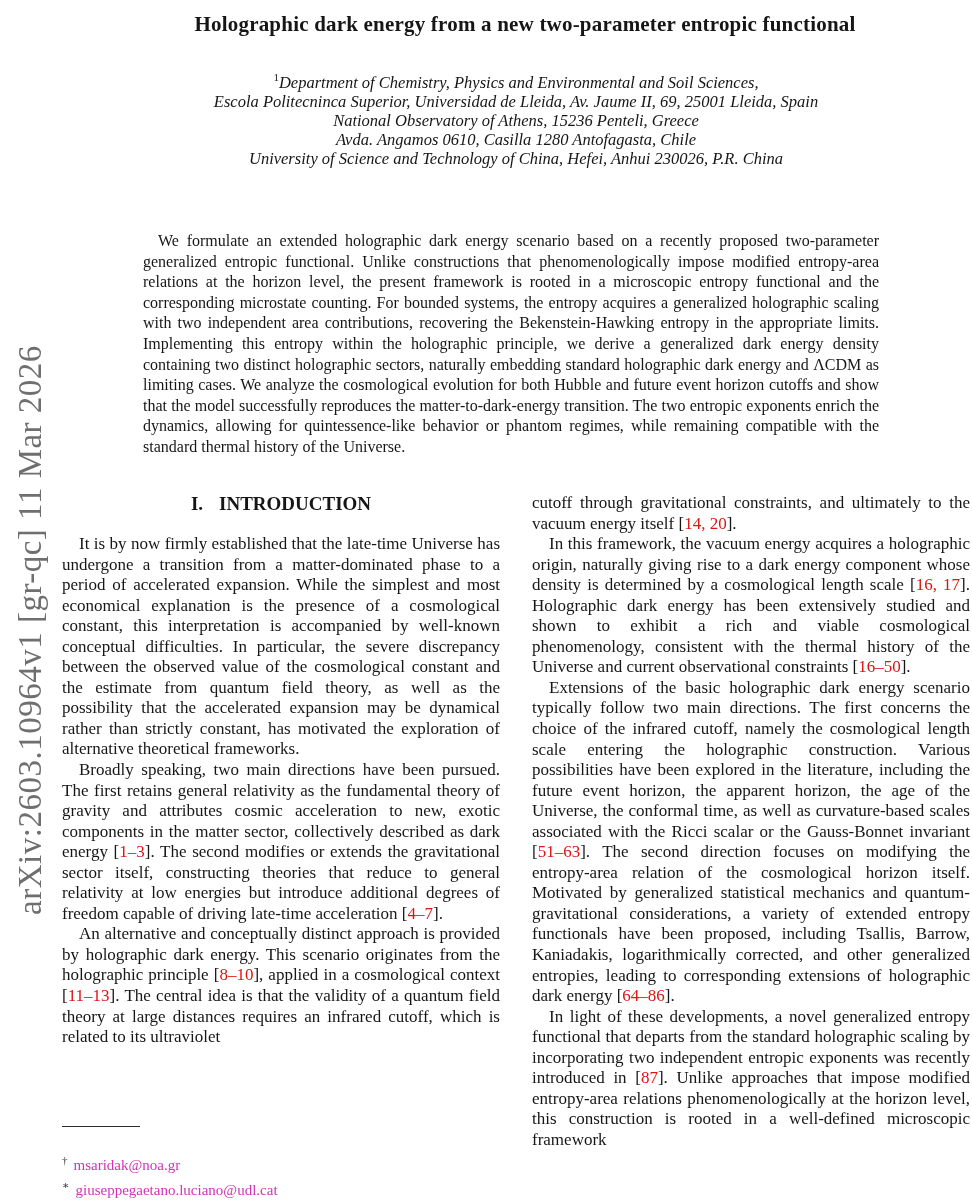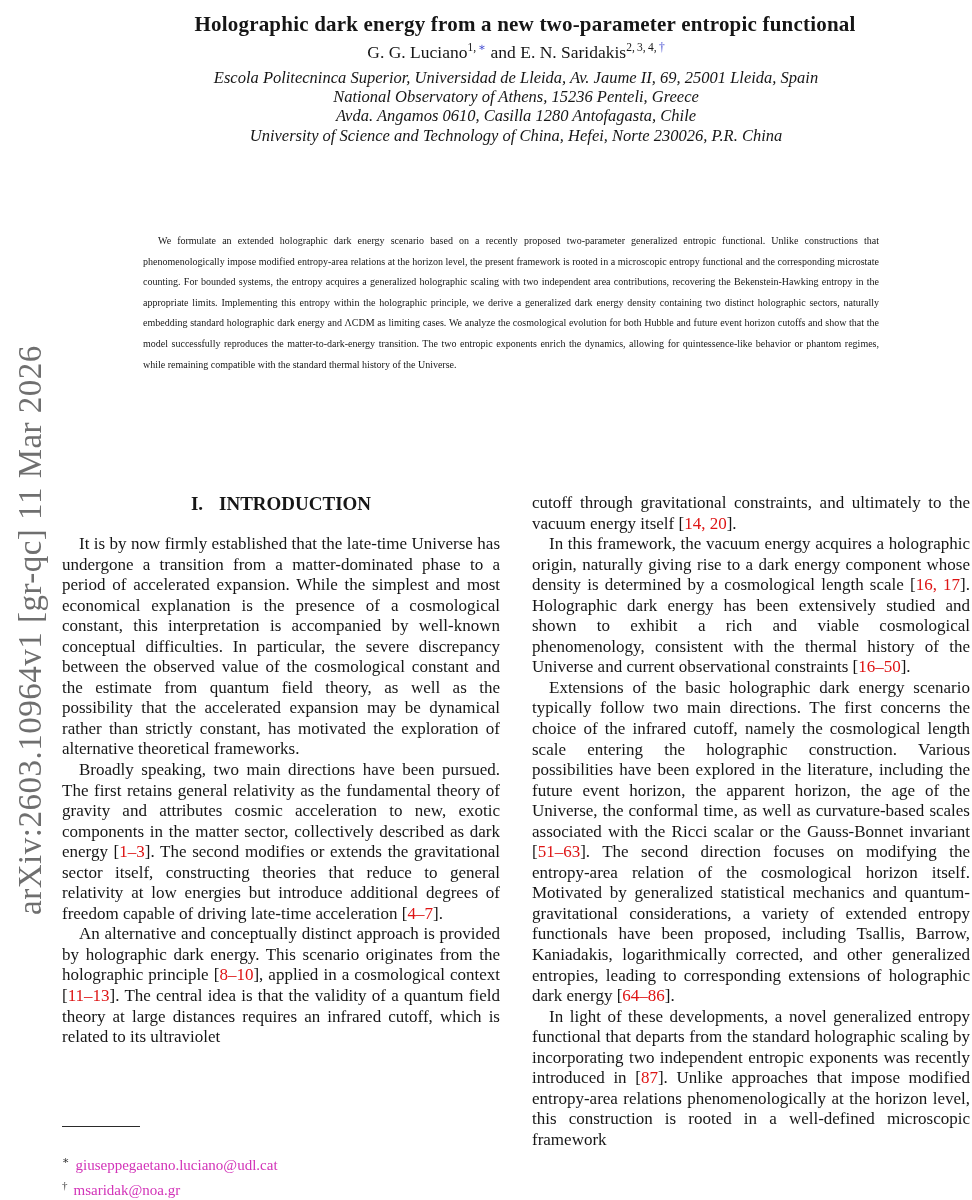--- a/index.html
+++ b/index.html
@@ -25,21 +25,21 @@
   }
   .authors sup { font-size:11.5px; }
   .link-blue { color:var(--link,#3c45cf); }
   .affiliations {
     position:absolute; left:62px; top:68px; width:908px;
     text-align:center; font-style:italic; font-size:16.5px; line-height:19.2px;
   }
   .affil-line sup { font-size:11px; font-style:normal; }
   .abstract {
     position:absolute; left:143px; top:231px; width:736px;
-    text-align:justify; font-size:10px; line-height:20.6px; text-indent:15px;
+    text-align:justify; font-size:16px; line-height:20.6px; text-indent:15px;
   }
   .col {
     position:absolute; top:493px; width:438px;
     text-align:justify; font-size:17px; line-height:20.55px;
   }
   .col-left  { left:62px;  }
   .col-right { left:532px; height:707px; overflow:hidden; }
   .col p { margin:0; }
   .indent { text-indent:17px; }
   .section-heading {
@@ -60,28 +60,27 @@
 </style>
 </head>
 <body>
 
 <div class="page">
 
   <div class="arxiv-stamp">arXiv:2603.10964v1  [gr-qc]  11 Mar 2026</div>
 
   <h1 class="title">Holographic dark energy from a new two-parameter entropic functional</h1>
 
-  <div class="authors"><span>G. G. Luciano</span><sup><span>1, </span><span class="link-blue">∗</span></sup><span> and </span><span>E. N. Saridakis</span><sup><span>2, 3, 4, </span><span class="link-blue">†</span></sup>
-  </div>
 
   <div class="affiliations">
+    <div class="affil-line"><sup>1</sup><span>Department of Chemistry, Physics and Environmental and Soil Sciences,</span></div>
     <div class="affil-line"><span>Escola Politecninca Superior, Universidad de Lleida, Av. Jaume II, 69, 25001 Lleida, Spain</span></div>
     <div class="affil-line"><span>National Observatory of Athens, 15236 Penteli, Greece</span></div>
     <div class="affil-line"><span>Avda. Angamos 0610, Casilla 1280 Antofagasta, Chile</span></div>
-    <div class="affil-line"><span>University of Science and Technology of China, Hefei, Norte 230026, P.R. China</span></div>
+    <div class="affil-line"><span>University of Science and Technology of China, Hefei, Anhui 230026, P.R. China</span></div>
   </div>
 
   <div class="abstract rich">We formulate an extended holographic dark energy scenario based on a recently proposed two-parameter generalized entropic functional. Unlike constructions that phenomenologically impose modified entropy-area relations at the horizon level, the present framework is rooted in a microscopic entropy functional and the corresponding microstate counting. For bounded systems, the entropy acquires a generalized holographic scaling with two independent area contributions, recovering the Bekenstein-Hawking entropy in the appropriate limits. Implementing this entropy within the holographic principle, we derive a generalized dark energy density containing two distinct holographic sectors, naturally embedding standard holographic dark energy and ΛCDM as limiting cases. We analyze the cosmological evolution for both Hubble and future event horizon cutoffs and show that the model successfully reproduces the matter-to-dark-energy transition. The two entropic exponents enrich the dynamics, allowing for quintessence-like behavior or phantom regimes, while remaining compatible with the standard thermal history of the Universe.</div>
 
   <div class="col col-left">
     <div class="section-heading">
       <span class="sec-num">I.</span><span>INTRODUCTION</span>
     </div>
     <p class="rich indent">It is by now firmly established that the late-time Universe has undergone a transition from a matter-dominated phase to a period of accelerated expansion. While the simplest and most economical explanation is the presence of a cosmological constant, this interpretation is accompanied by well-known conceptual difficulties. In particular, the severe discrepancy between the observed value of the cosmological constant and the estimate from quantum field theory, as well as the possibility that the accelerated expansion may be dynamical rather than strictly constant, has motivated the exploration of alternative theoretical frameworks.</p>
     <p class="rich indent">Broadly speaking, two main directions have been pursued. The first retains general relativity as the fundamental theory of gravity and attributes cosmic acceleration to new, exotic components in the matter sector, collectively described as dark energy [<span class="cite">1–3</span>]. The second modifies or extends the gravitational sector itself, constructing theories that reduce to general relativity at low energies but introduce additional degrees of freedom capable of driving late-time acceleration [<span class="cite">4–7</span>].</p>
@@ -90,17 +89,17 @@
 
   <div class="col col-right">
     <p class="rich">cutoff through gravitational constraints, and ultimately to the vacuum energy itself [<span class="cite">14, 20</span>].</p>
     <p class="rich indent">In this framework, the vacuum energy acquires a holographic origin, naturally giving rise to a dark energy component whose density is determined by a cosmological length scale [<span class="cite">16, 17</span>]. Holographic dark energy has been extensively studied and shown to exhibit a rich and viable cosmological phenomenology, consistent with the thermal history of the Universe and current observational constraints [<span class="cite">16–50</span>].</p>
     <p class="rich indent">Extensions of the basic holographic dark energy scenario typically follow two main directions. The first concerns the choice of the infrared cutoff, namely the cosmological length scale entering the holographic construction. Various possibilities have been explored in the literature, including the future event horizon, the apparent horizon, the age of the Universe, the conformal time, as well as curvature-based scales associated with the Ricci scalar or the Gauss-Bonnet invariant [<span class="cite">51–63</span>]. The second direction focuses on modifying the entropy-area relation of the cosmological horizon itself. Motivated by generalized statistical mechanics and quantum-gravitational considerations, a variety of extended entropy functionals have been proposed, including Tsallis, Barrow, Kaniadakis, logarithmically corrected, and other generalized entropies, leading to corresponding extensions of holographic dark energy [<span class="cite">64–86</span>].</p>
     <p class="rich indent">In light of these developments, a novel generalized entropy functional that departs from the standard holographic scaling by incorporating two independent entropic exponents was recently introduced in [<span class="cite">87</span>]. Unlike approaches that impose modified entropy-area relations phenomenologically at the horizon level, this construction is rooted in a well-defined microscopic framework</p>
   </div>
 
   <div class="footnotes">
     <div class="footnote-rule"></div>
+    <div class="footnote"><sup>†</sup><a class="email">msaridak@noa.gr</a></div>
     <div class="footnote"><sup>∗</sup><a class="email">giuseppegaetano.luciano@udl.cat</a></div>
-    <div class="footnote"><sup>†</sup><a class="email">msaridak@noa.gr</a></div>
   </div>
 
 </div>
 
 </body></html>

